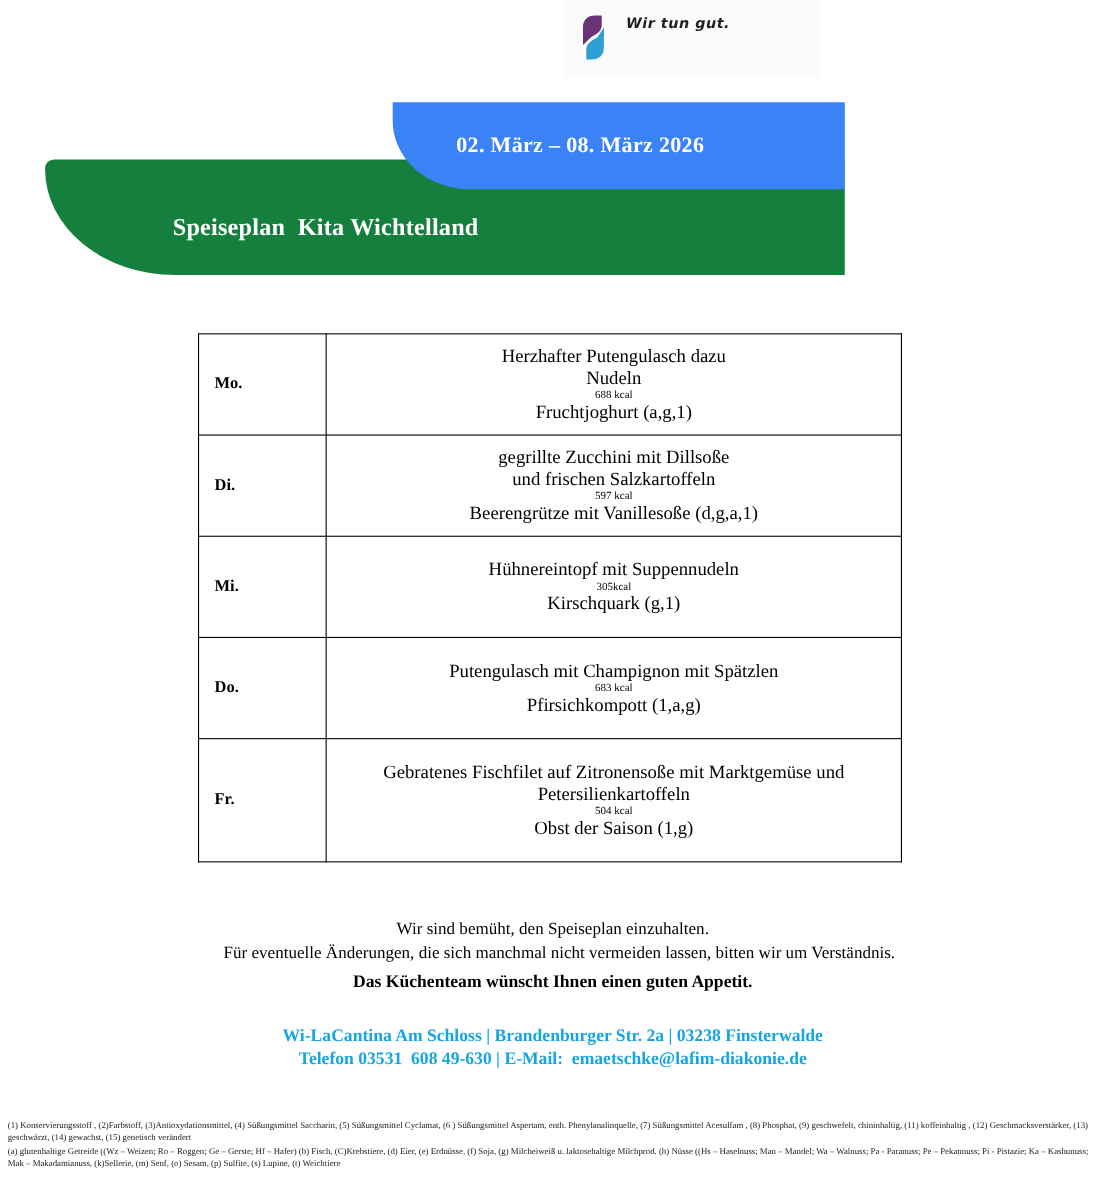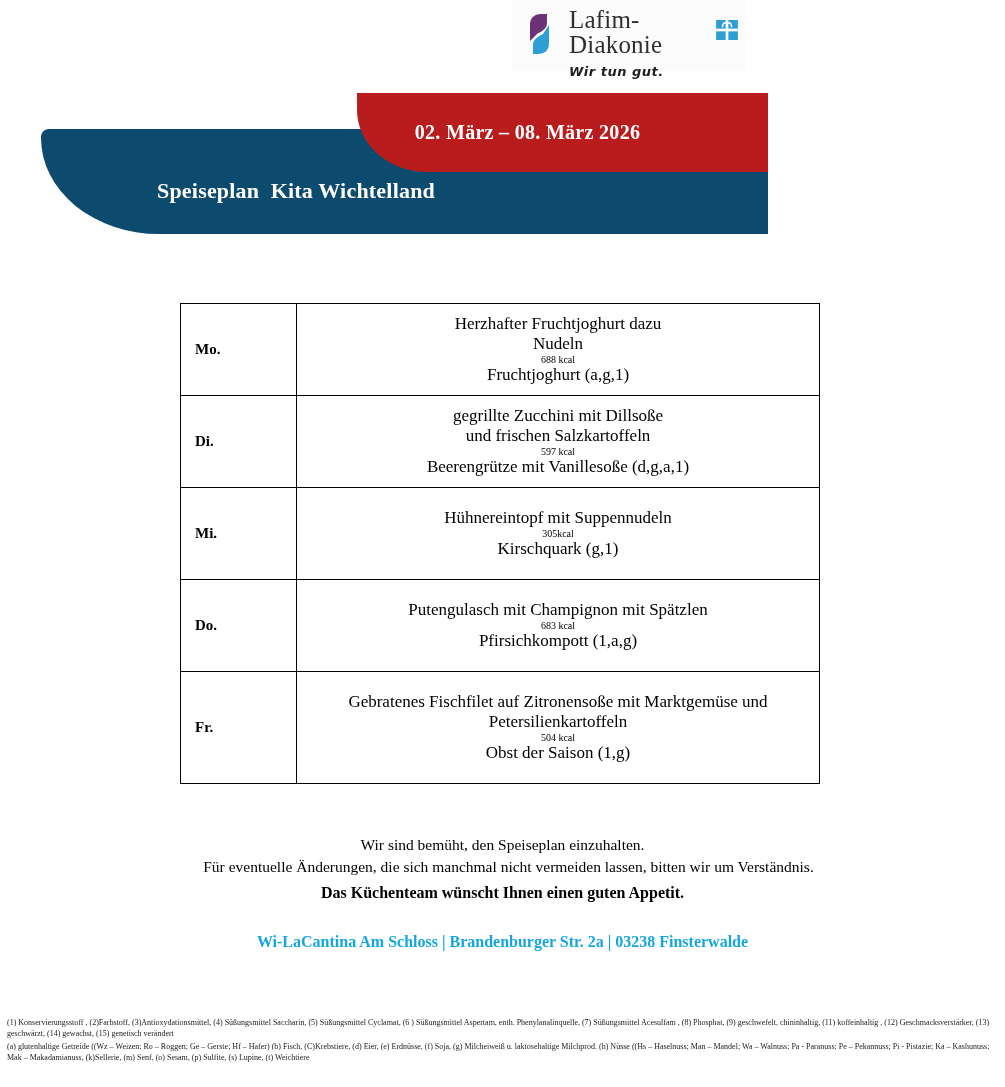--- a/index.html
+++ b/index.html
@@ -18,30 +18,30 @@
   .logo-right{display:flex;flex-direction:column;}
   .logo-title-row{display:flex;align-items:center;gap:7px;}
   .logo-title{font-size:25px;color:#2f2f2f;letter-spacing:0.2px;line-height:1;}
   .logo-tagline{
     font-family:"DejaVu Sans",sans-serif;font-style:italic;font-weight:bold;
     font-size:13px;color:#1f1f1f;margin-top:7px;letter-spacing:0.5px;
   }
   
   .banner-purple{
     position:absolute;left:357px;top:93px;width:411px;height:79px;
-    background:#b91c1c;border-bottom-left-radius:70px 62px;
+    background:#3b82f6;border-bottom-left-radius:70px 62px;
     display:flex;align-items:center;justify-content:center;
     padding-right:70px;box-sizing:border-box;z-index:2;
   }
   .banner-purple .date-text{
     color:#fff;font-weight:bold;font-size:20px;letter-spacing:0.3px;white-space:pre;
   }
   .banner-blue{
-    position:absolute;left:41px;top:129px;width:727px;height:105px;
-    background:#0c4a6e;border-bottom-left-radius:118px 96px;border-top-left-radius:8px;
+    position:absolute;left:41px;top:145px;width:727px;height:105px;
+    background:#15803d;border-bottom-left-radius:118px 96px;border-top-left-radius:8px;
     z-index:1;
     text-decoration:underline;
   }
   .banner-blue .plan-title{
     position:absolute;left:116px;top:49px;color:#fff;font-weight:bold;
     font-size:22px;white-space:pre;letter-spacing:0.2px;
   }
   
   .menu-table{
     position:absolute;left:180px;top:303px;border-collapse:collapse;
@@ -77,31 +77,20 @@
 <body>
 
 <div class="logo-panel">
   <div class="logo-mark">
     <svg width="40" height="50" viewBox="0 0 40 46">
       <path d="M10 30 L10 14 C10 7 14 3 21 3 L27 3 L27 12 C27 17 23 20 17 23 Z" fill="#6b3277"></path>
       <path d="M29 14 L29 32 C29 39 25 43 18 43 L13 43 L13 34 C13 29 17 26 23 23 Z" fill="#2e9fd4"></path>
     </svg>
   </div>
   <div class="logo-right">
-    <div class="logo-title-row">
-      <span class="logo-title">Lafim-Diakonie</span>
-      <span>
-        <svg width="22" height="20" viewBox="0 0 24 22">
-          <rect x="0" y="0" width="24" height="22" fill="#2e9fd4"></rect>
-          <rect x="10.5" y="0" width="3" height="22" fill="#fbfbfb"></rect>
-          <rect x="0" y="9.5" width="24" height="3" fill="#fbfbfb"></rect>
-          <path d="M7 8 Q7 3 10.2 3 Q12 3.2 12 6 Q12 3.2 13.8 3 Q17 3 17 8" stroke="#fbfbfb" stroke-width="1.6" fill="none"></path>
-        </svg>
-      </span>
-    </div>
     <div class="logo-tagline">Wir tun gut.</div>
   </div>
 </div>
 
 <div class="banner-blue">
   <div class="plan-title">Speiseplan  Kita Wichtelland</div>
 </div>
 <div class="banner-purple">
   <div class="date-text">02. März – 08. März 2026</div>
 </div>
@@ -109,21 +98,21 @@
 <table class="menu-table">
   <colgroup>
       <col class="col-day">
       <col>
     </colgroup>
   <tbody>
 
   <tr class="r-std">
     <td class="day-cell">Mo.</td>
     <td class="menu-cell">
-      <div class="dish">Herzhafter Fruchtjoghurt dazu</div>
+      <div class="dish">Herzhafter Putengulasch dazu</div>
       <div class="dish">Nudeln</div>
       <div class="kcal">688 kcal</div>
       <div class="dessert">Fruchtjoghurt (a,g,1)</div>
     </td>
   </tr>
 
   <tr class="r-std">
     <td class="day-cell">Di.</td>
     <td class="menu-cell">
       <div class="dish">gegrillte Zucchini mit Dillsoße</div>
@@ -162,18 +151,19 @@
   </tr>
 </tbody>
   </table>
 
 <div class="note-line note-1">Wir sind bemüht, den Speiseplan einzuhalten.</div>
 <div class="note-line note-2">Für eventuelle Änderungen, die sich manchmal nicht vermeiden lassen, bitten wir um Verständnis.</div>
 <div class="note-line appetit">Das Küchenteam wünscht Ihnen einen guten Appetit.</div>
 
 <div class="contact">
   <div>Wi-LaCantina Am Schloss | Brandenburger Str. 2a | 03238 Finsterwalde</div>
+  <div>Telefon 03531  608 49-630 | E-Mail:  emaetschke@lafim-diakonie.de</div>
 </div>
 
 <div class="footnotes">
   <p>(1) Konservierungsstoff , (2)Farbstoff, (3)Antioxydationsmittel, (4) Süßungsmittel Saccharin, (5) Süßungsmittel Cyclamat, (6 ) Süßungsmittel Aspertam, enth. Phenylanalinquelle, (7) Süßungsmittel Acesulfam , (8) Phosphat, (9) geschwefelt, chininhaltig, (11) koffeinhaltig , (12) Geschmacksverstärker, (13) geschwärzt, (14) gewachst, (15) genetisch verändert</p>
   <p>(a) glutenhaltige Getreide ((Wz – Weizen; Ro – Roggen; Ge – Gerste; Hf – Hafer) (b) Fisch, (C)Krebstiere, (d) Eier, (e) Erdnüsse, (f) Soja, (g) Milcheiweiß u. laktosehaltige Milchprod. (h) Nüsse ((Hs – Haselnuss; Man – Mandel; Wa – Walnuss; Pa - Paranuss; Pe – Pekannuss; Pi - Pistazie; Ka – Kashunuss; Mak – Makadamianuss, (k)Sellerie, (m) Senf, (o) Sesam, (p) Sulfite, (s) Lupine, (t) Weichtiere</p>
 </div>
 
 </body></html>

